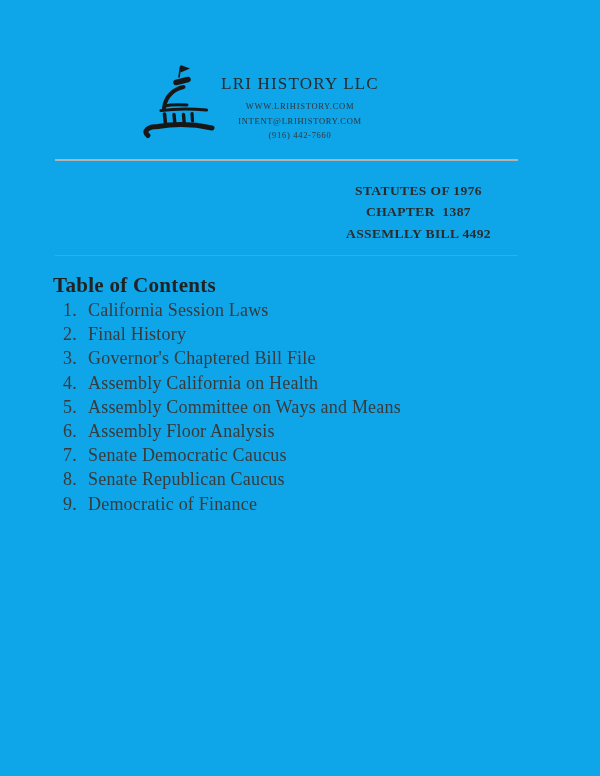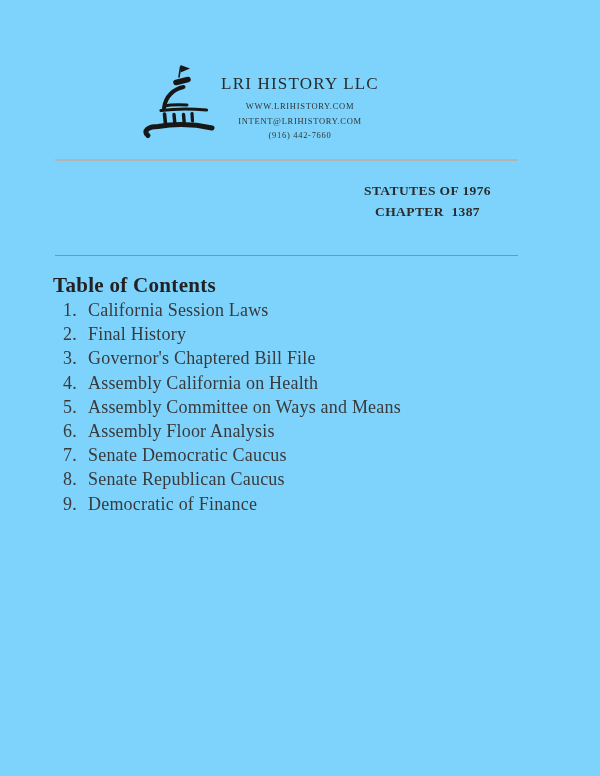--- a/index.html
+++ b/index.html
@@ -4,21 +4,21 @@
 <style>
   html, body {
     margin: 0;
     padding: 0;
     background: #ffffff;
   }
   .page {
     position: relative;
     width: 600px;
     height: 776px;
-    background: #7dd3fc;
+    background: #0ea5e9;
     font-family: "Liberation Serif", "DejaVu Serif", serif;
     color: #333333;
     overflow: hidden;
   }
 
   
   .logo {
     position: absolute;
     left: 138px;
     top: 62px;
@@ -154,20 +154,21 @@
       <div class="contact-line">INTENT@LRIHISTORY.COM</div>
       <div class="contact-line">(916) 442-7660</div>
     </div>
   </div>
 
   <div class="rule-top"></div>
 
   <div class="statutes-block">
     <div class="statutes-line">STATUTES OF 1976</div>
     <div class="statutes-line">CHAPTER  1387</div>
+    <div class="statutes-line">ASSEMLLY BILL 4492</div>
   </div>
 
   <div class="rule-bottom"></div>
 
   <div class="toc-title">Table of Contents</div>
 
   <ol class="toc-list">
     <li class="toc-item">
       <span class="toc-num">1.</span><span class="toc-label">California Session Laws</span>
     </li>

